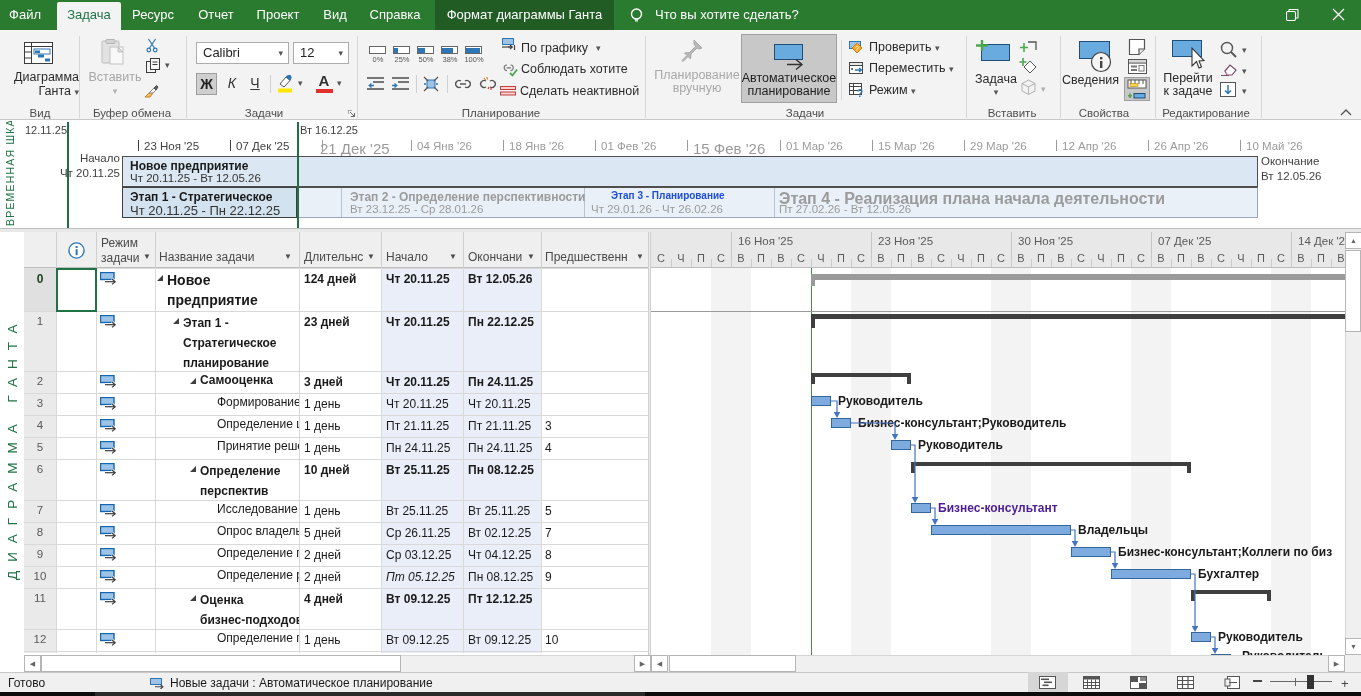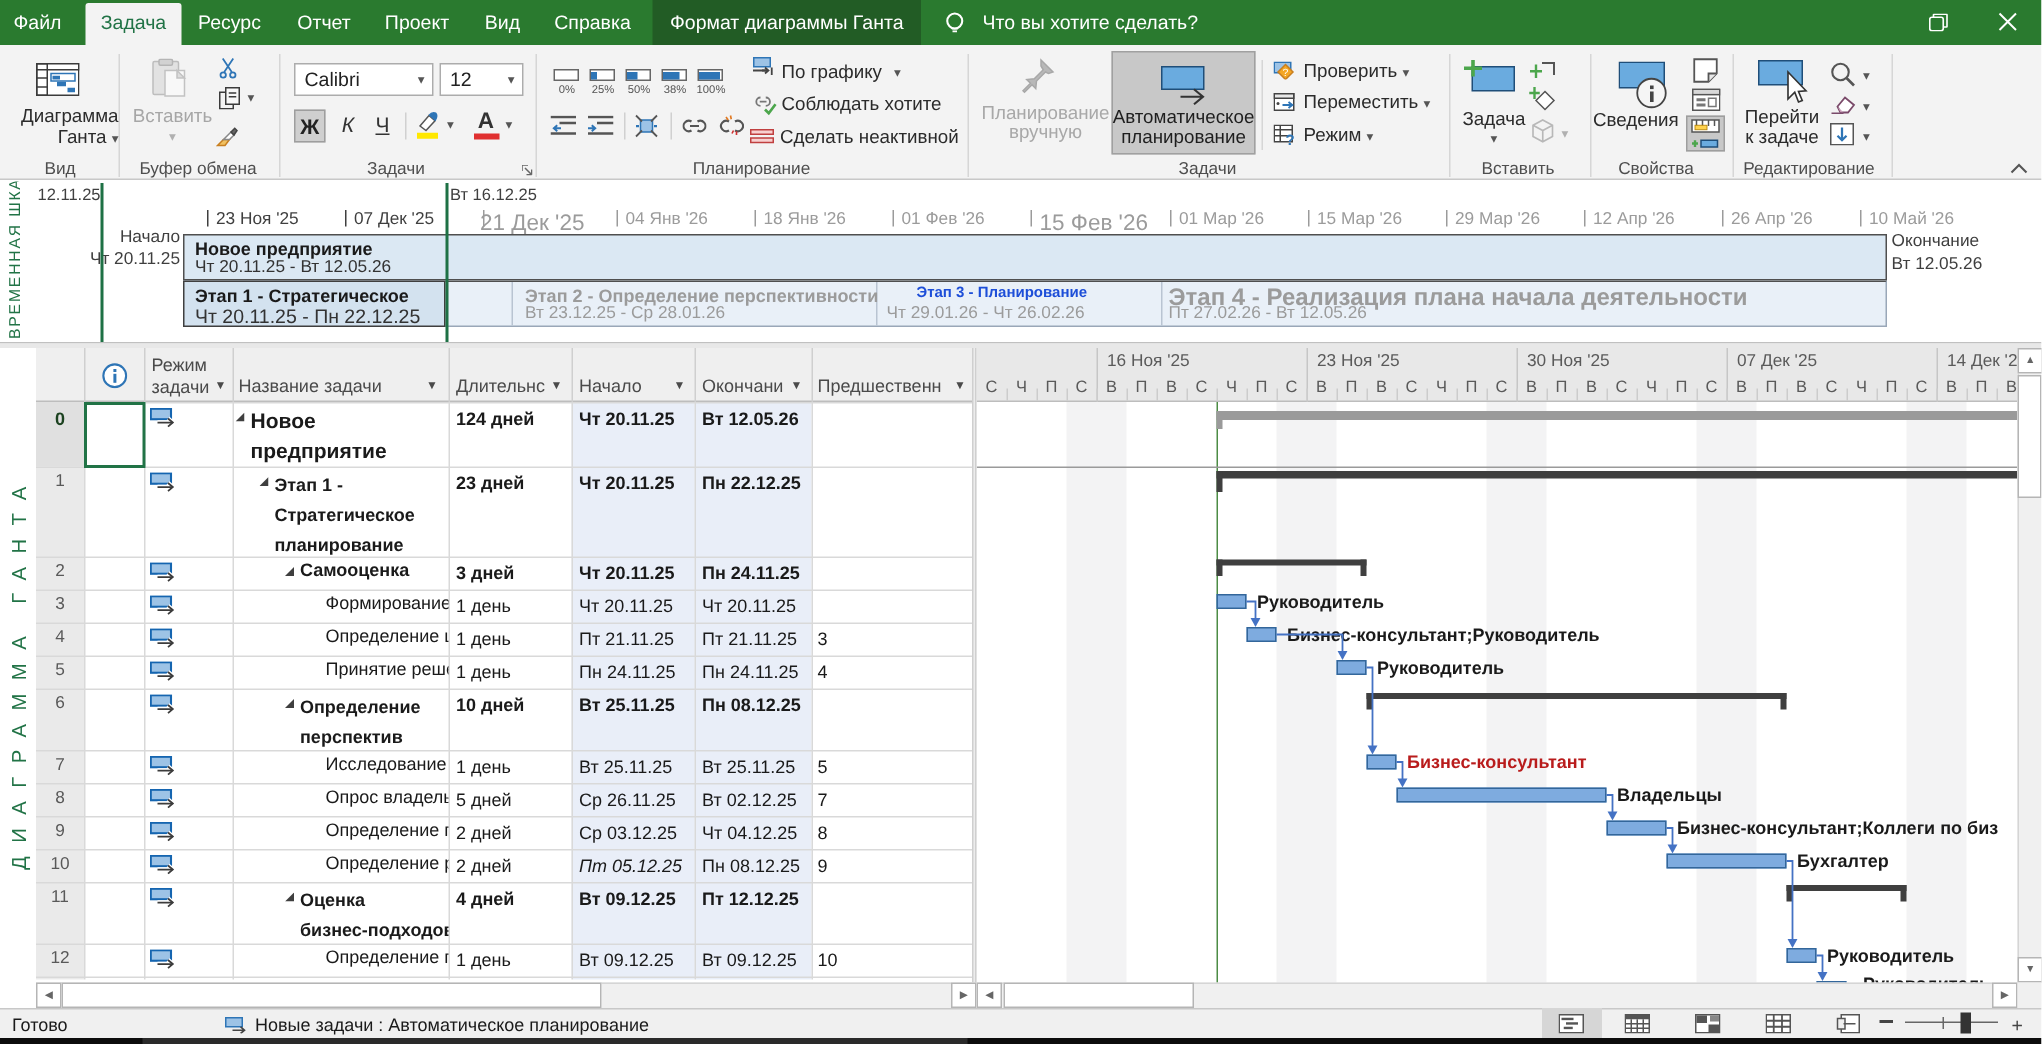--- a/index.html
+++ b/index.html
@@ -726,21 +726,21 @@
 <div class="ab" style="left:240px;top:208px;width:20px;height:10px;background:#7eabdf;border:1px solid #33669a;"></div>
 <div class="ab" style="left:260px;top:271px;width:20px;height:10px;background:#7eabdf;border:1px solid #33669a;"></div>
 <div class="ab" style="left:280px;top:293px;width:140px;height:10px;background:#7eabdf;border:1px solid #33669a;"></div>
 <div class="ab" style="left:420px;top:315px;width:40px;height:10px;background:#7eabdf;border:1px solid #33669a;"></div>
 <div class="ab" style="left:460px;top:337px;width:80px;height:10px;background:#7eabdf;border:1px solid #33669a;"></div>
 <div class="ab" style="left:540px;top:400px;width:20px;height:10px;background:#7eabdf;border:1px solid #33669a;"></div>
 <div class="ab" style="left:560px;top:422px;width:20px;height:10px;background:#7eabdf;border:1px solid #33669a;"></div>
 <div class="ab" style="left:187px;top:162px;font-size:12px;font-weight:bold;color:#1a1a1a;white-space:nowrap;">Руководитель</div>
 <div class="ab" style="left:207px;top:184px;font-size:12px;font-weight:bold;color:#1a1a1a;white-space:nowrap;">Бизнес-консультант;Руководитель</div>
 <div class="ab" style="left:267px;top:206px;font-size:12px;font-weight:bold;color:#1a1a1a;white-space:nowrap;">Руководитель</div>
-<div class="ab" style="left:287px;top:269px;font-size:12px;font-weight:bold;color:#b91c1c;white-space:nowrap;">Бизнес-консультант</div>
+<div class="ab" style="left:287px;top:269px;font-size:12px;font-weight:bold;color:#4c1d95;white-space:nowrap;">Бизнес-консультант</div>
 <div class="ab" style="left:427px;top:291px;font-size:12px;font-weight:bold;color:#1a1a1a;white-space:nowrap;">Владельцы</div>
 <div class="ab" style="left:467px;top:313px;font-size:12px;font-weight:bold;color:#1a1a1a;white-space:nowrap;">Бизнес-консультант;Коллеги по биз</div>
 <div class="ab" style="left:547px;top:335px;font-size:12px;font-weight:bold;color:#1a1a1a;white-space:nowrap;">Бухгалтер</div>
 <div class="ab" style="left:567px;top:398px;font-size:12px;font-weight:bold;color:#1a1a1a;white-space:nowrap;">Руководитель</div>
 <div class="ab" style="left:591px;top:417px;font-size:12px;font-weight:bold;color:#1a1a1a;white-space:nowrap;">Руководитель</div>
 <svg class="ab" style="left:0;top:0" width="694" height="440" viewBox="0 0 694 440">
 <g stroke="#4472c4" stroke-width="1.2" fill="none">
 <path d="M180 169 L186 169 L186 182"></path>
 <path d="M200 191 L244 191 L244 204"></path>
 <path d="M260 213 L264 213 L264 267"></path>

